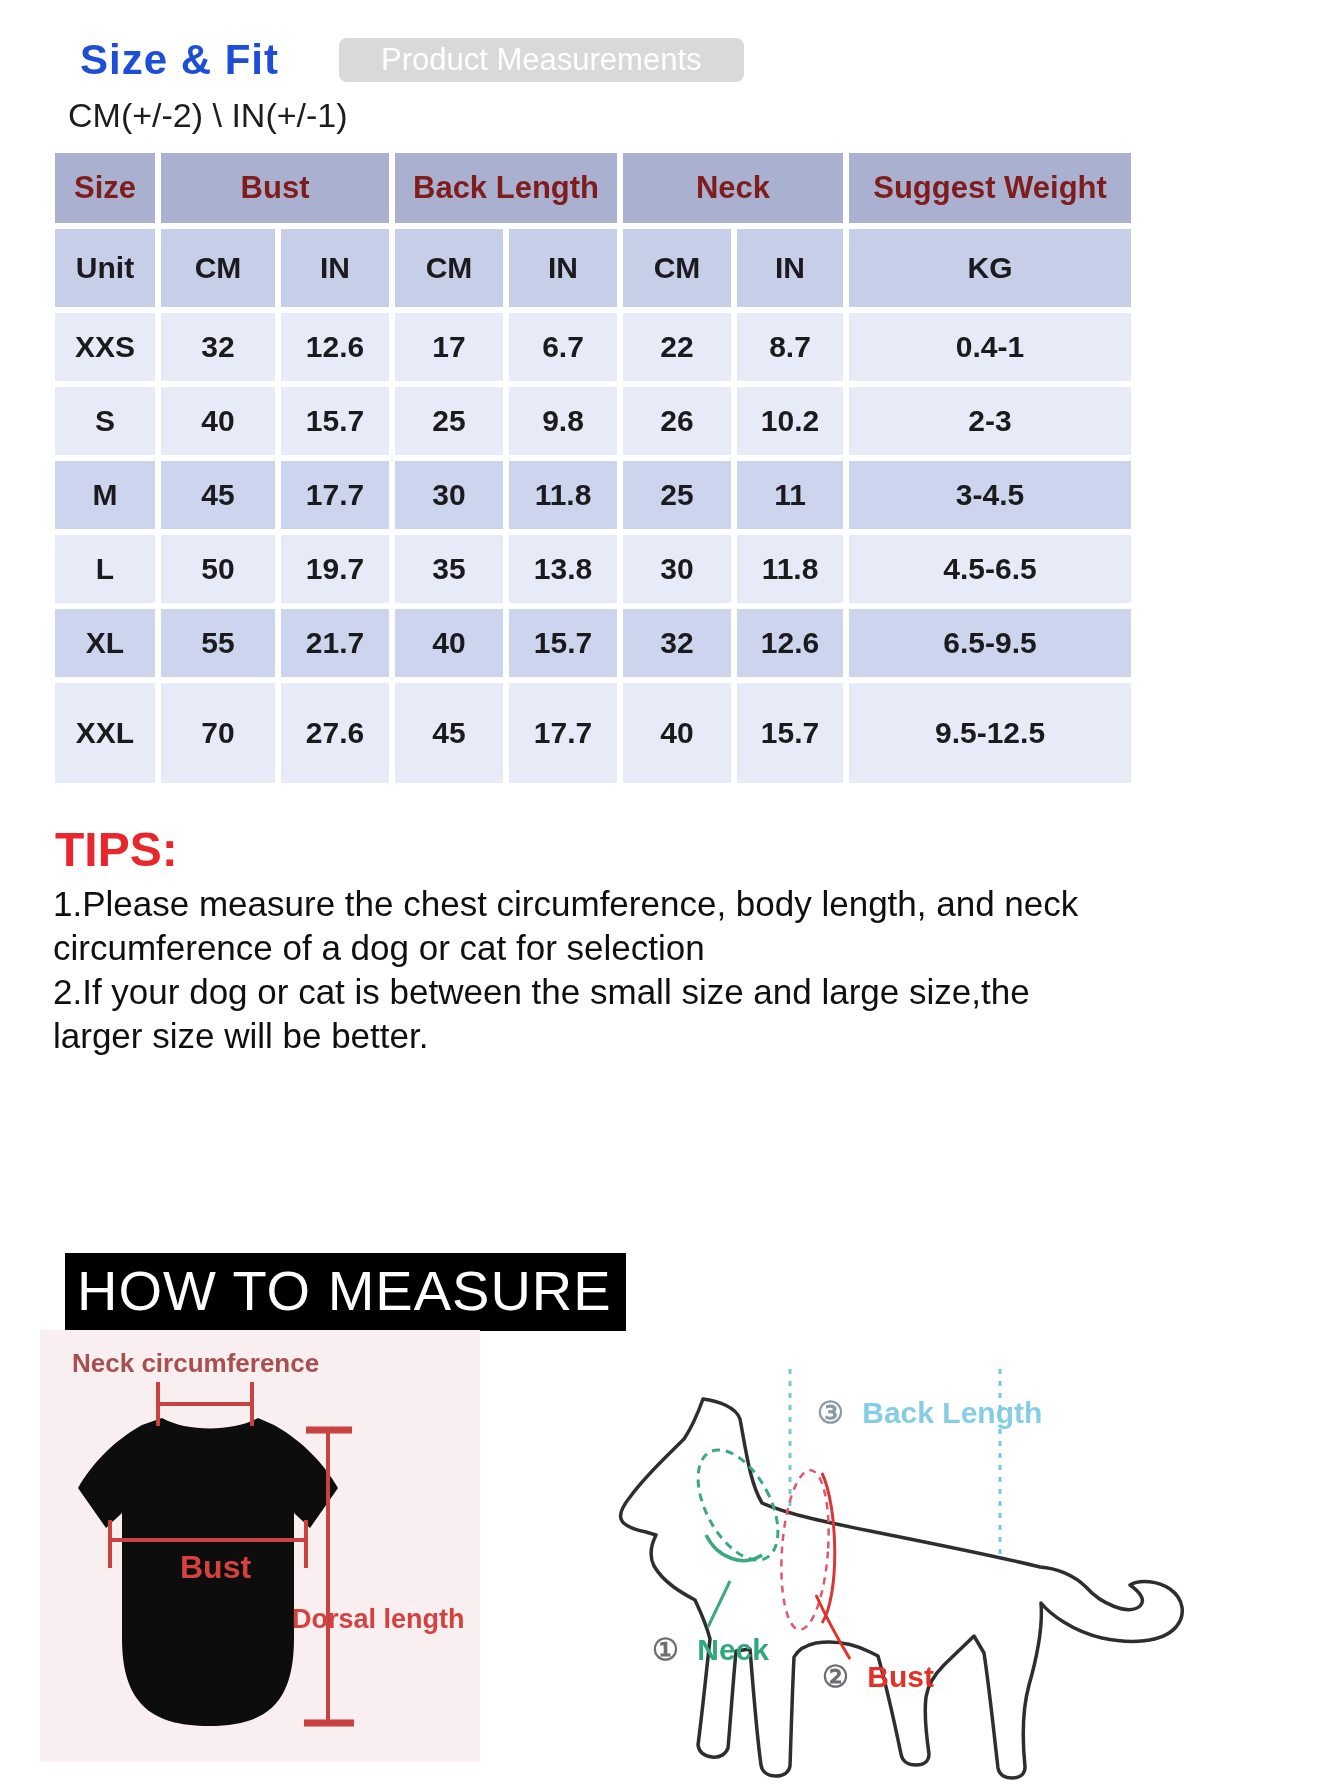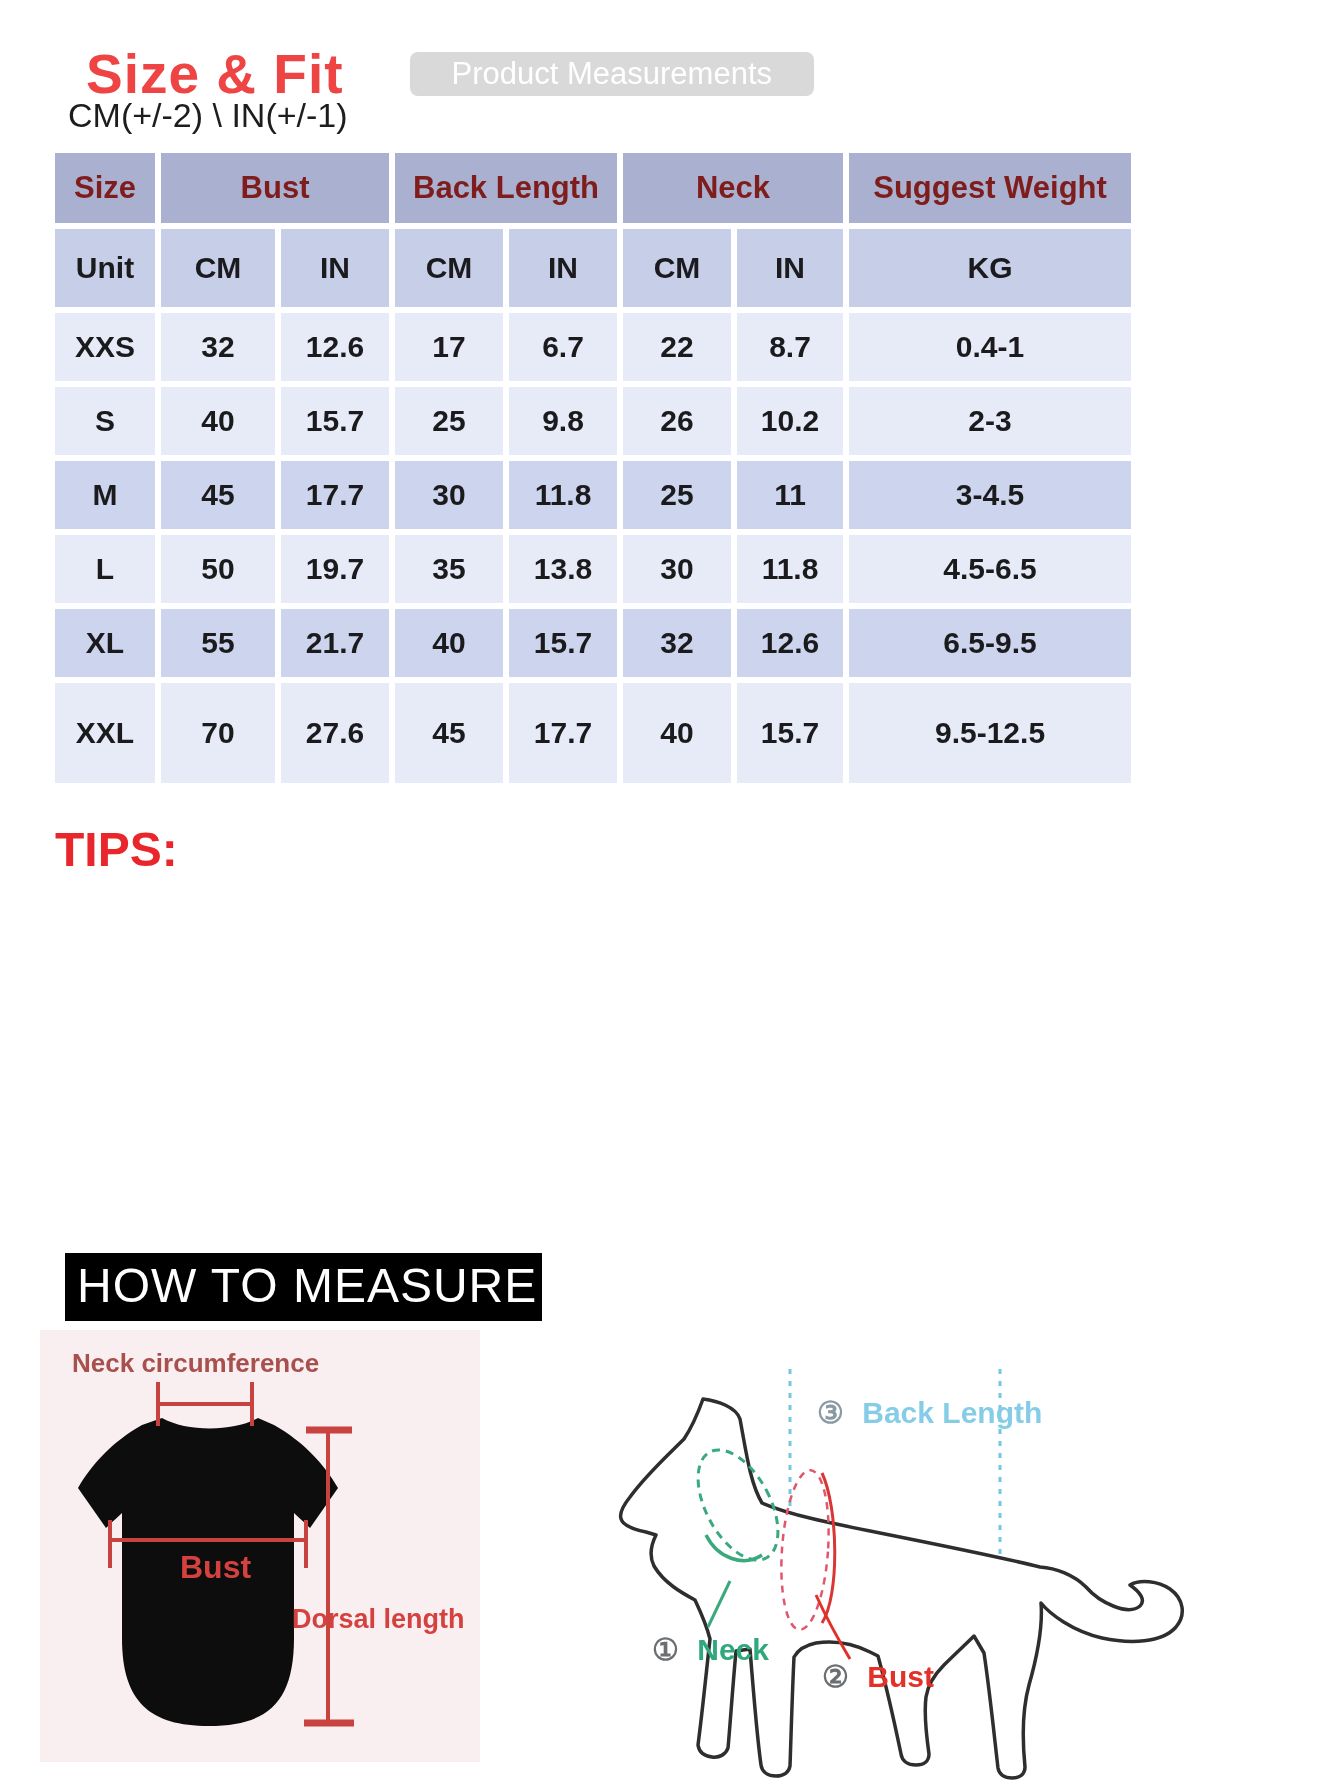--- a/index.html
+++ b/index.html
@@ -1,21 +1,21 @@
 <!DOCTYPE html>
 <html><head>
 <meta charset="utf-8">
 <style>
   html,body{margin:0;padding:0;background:#fff;}
   .page{position:relative;width:1340px;height:1785px;background:#ffffff;
         font-family:"Liberation Sans",sans-serif;overflow:hidden;}
 
   
   .title-row{position:absolute;left:70px;top:26px;display:flex;align-items:center;gap:50px;}
-  .page-title{font-size:55px;font-weight:800;color:#ef4444;letter-spacing:1px;margin:16px;}
+  .page-title{font-size:42px;font-weight:800;color:#1d4ed8;letter-spacing:1px;margin:10px;}
   .badge{background:#d9d9d9;color:#ffffff;font-size:31px;font-weight:400;
          padding:5px 42px;border-radius:8px;line-height:1.1;}
   .tolerance{position:absolute;left:68px;top:96px;font-size:34px;color:#1d1d1d;}
 
   
   table.size-table{position:absolute;left:49px;top:147px;border-collapse:collapse;
                    table-layout:fixed;width:1082px;}
   table.size-table th,table.size-table td{
       border:6px solid #ffffff;font-weight:bold;font-size:30px;color:#1b1b1e;
       text-align:center;vertical-align:middle;padding:0;}
@@ -27,21 +27,21 @@
   td.kg,th.kg{text-align:left;padding-left:10px;}
 
   
   .tips-heading{position:absolute;left:55px;top:822px;font-size:48px;font-weight:800;color:#e9262b;}
   .tips-text{position:absolute;left:53px;top:882px;width:1060px;font-size:35px;
              line-height:1.26;color:#0f0f0f;}
   .tips-text p{margin:0;}
 
   
   .htm-banner{position:absolute;left:65px;top:1253px;background:#000;color:#fff;
-              font-size:48px;font-weight:400;padding:5px 5px 8px 12px;letter-spacing:1px;}
+              font-size:56px;font-weight:400;padding:5px 14px 8px 12px;letter-spacing:1px;}
   .shirt-box{position:absolute;left:40px;top:1330px;width:440px;height:432px;background:#f9eef0;}
   .dog-box{position:absolute;left:610px;top:1355px;width:730px;height:430px;background:#ffffff;}
   svg{display:block;}
 </style>
 </head>
 <body>
 
 <div class="page">
 
   <div class="title-row">
@@ -137,20 +137,24 @@
       <td>45</td>
       <td>17.7</td>
       <td>40</td>
       <td>15.7</td>
       <td class="kg">9.5-12.5</td>
     </tr>
   </tbody>
     </table>
 
   <div class="tips-heading">TIPS:</div>
+  <div class="tips-text">
+    <p>1.Please measure the chest circumference, body length, and neck circumference of a dog or cat for selection</p>
+    <p>2.If your dog or cat is between the small size and large size,the larger size will be better.</p>
+  </div>
 
   <div class="htm-banner">HOW TO MEASURE</div>
 
   <div class="shirt-box">
     <svg width="440" height="432" viewBox="0 0 440 432">
 
       <path fill="#0d0d0d" d="
         M 122,88
         C 147,102 193,102 218,88
         L 234,95

